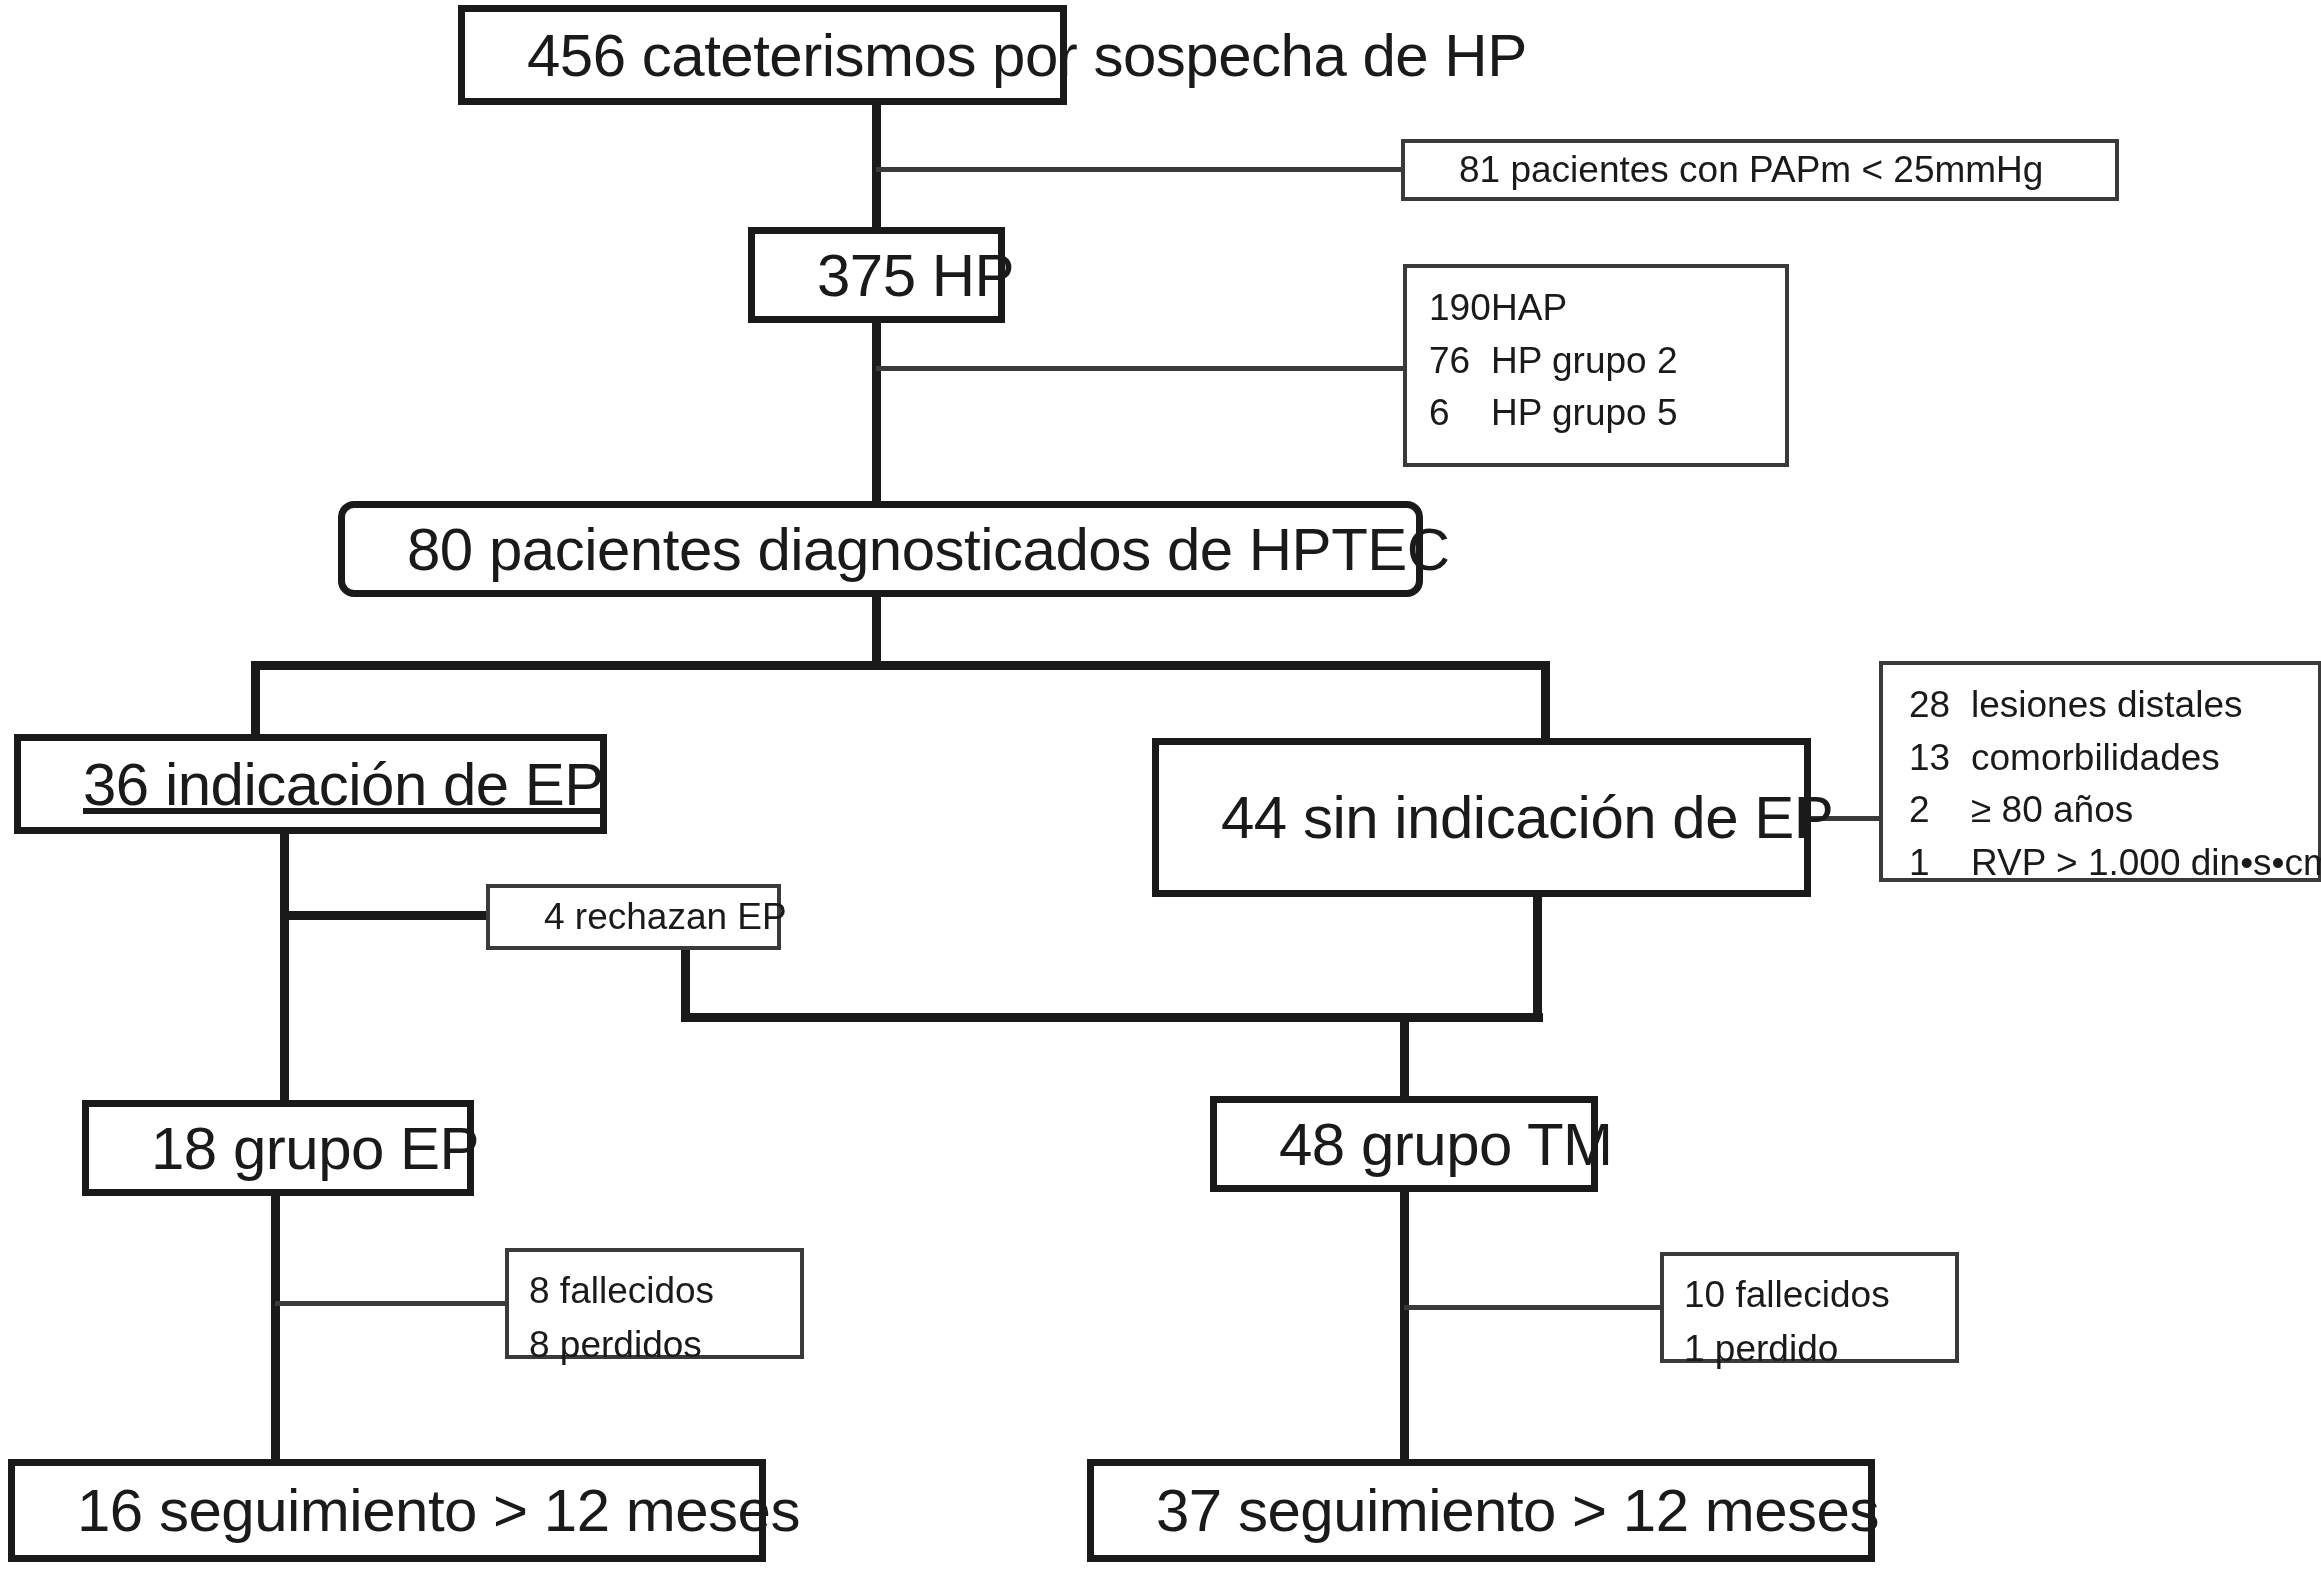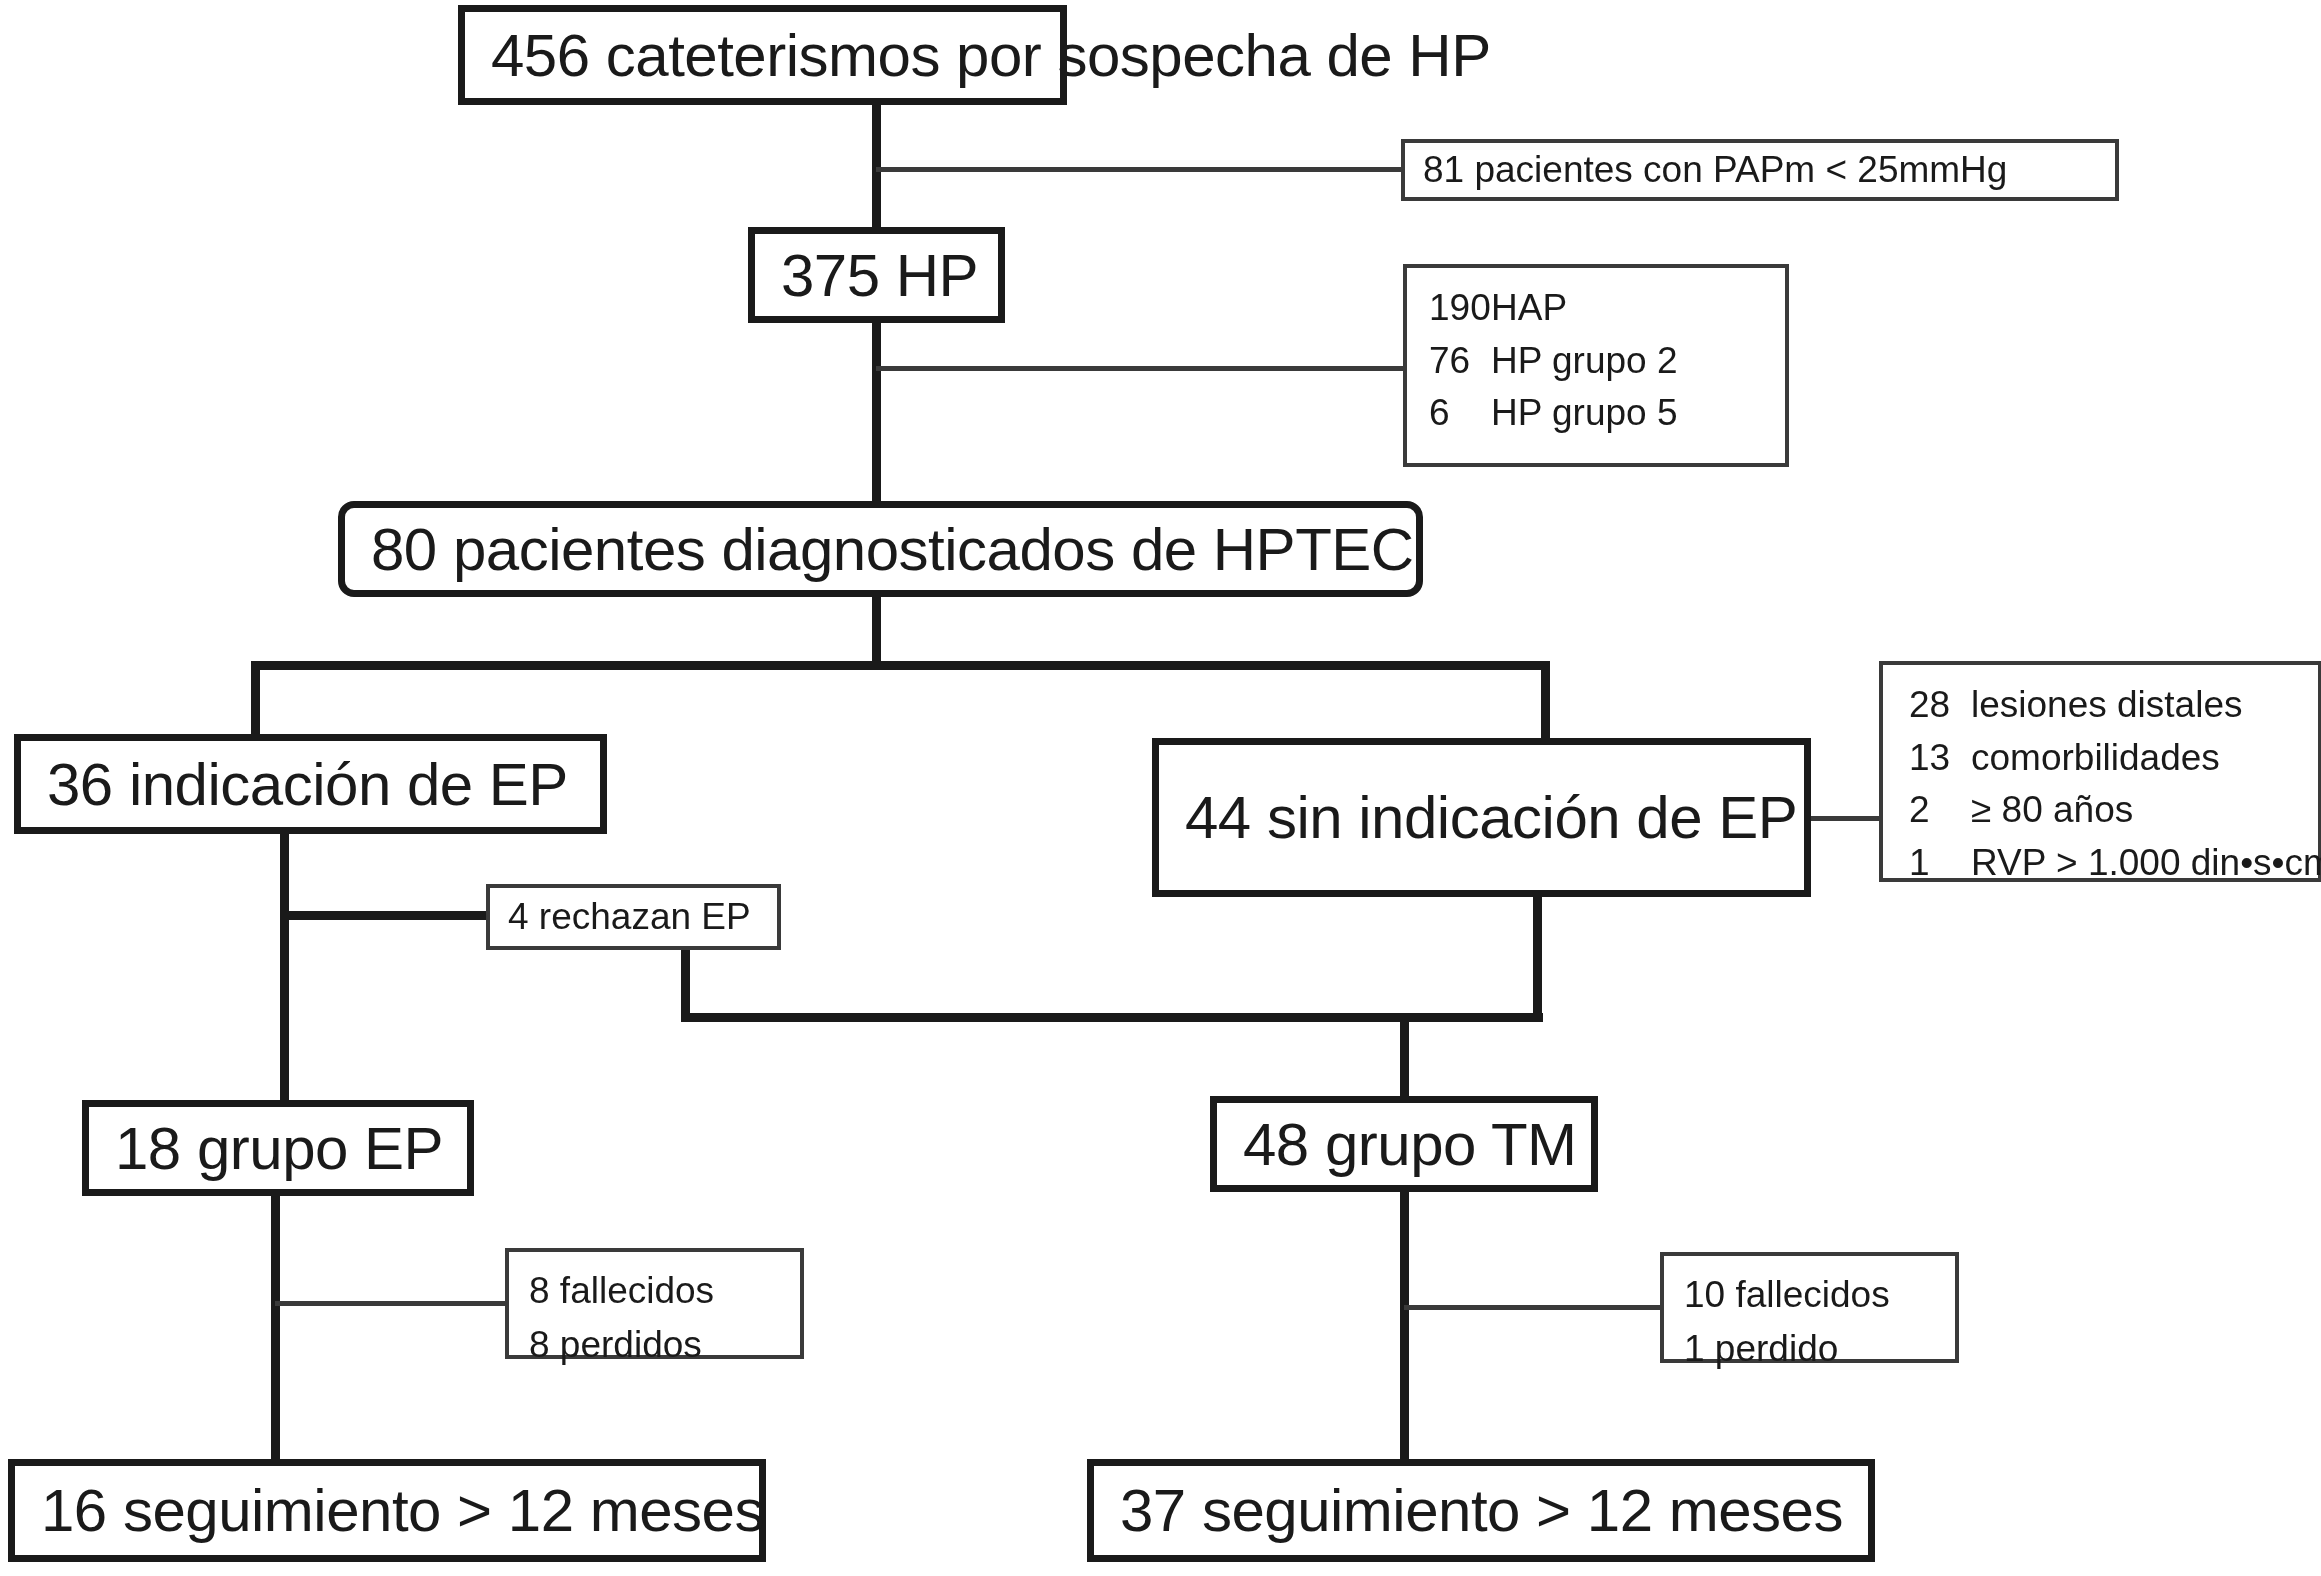--- a/index.html
+++ b/index.html
@@ -29,20 +29,21 @@
   .box.primary {
     border: 7px solid #1a1a1a;
   }
   .box.secondary {
     border: 4px solid #3a3a3a;
   }
   .box .txt {
     display: block;
     width: 100%;
     white-space: nowrap;
+    margin-left: 36px;
   }
   .box.primary .txt {
     font-size: 60px;
     line-height: 1.05;
     letter-spacing: -0.5px;
     padding-left: 26px;
   }
   .box.secondary .txt {
     font-size: 37px;
     line-height: 1.42;
@@ -147,21 +148,21 @@
   </div>
 
   <div class="box primary" style="left:748px; top:227px; width:257px; height:96px;">
     <span class="txt">375 HP</span>
   </div>
 
   <div class="box primary" style="left:338px; top:501px; width:1085px; height:96px;border-radius:16px;">
     <span class="txt">80 pacientes diagnosticados de HPTEC</span>
   </div>
 
-  <div class="box primary" style="left:14px; top:734px; width:593px; height:100px;">
+  <div class="box primary" style="left:14px; top:734px; width:593px; height:100px;text-decoration:underline;">
     <span class="txt">36 indicación de EP</span>
   </div>
 
   <div class="box primary" style="left:1152px; top:738px; width:659px; height:159px;">
     <span class="txt">44 sin indicación de EP</span>
   </div>
 
   <div class="box primary" style="left:82px; top:1100px; width:392px; height:96px;">
     <span class="txt">18 grupo EP</span>
   </div>

